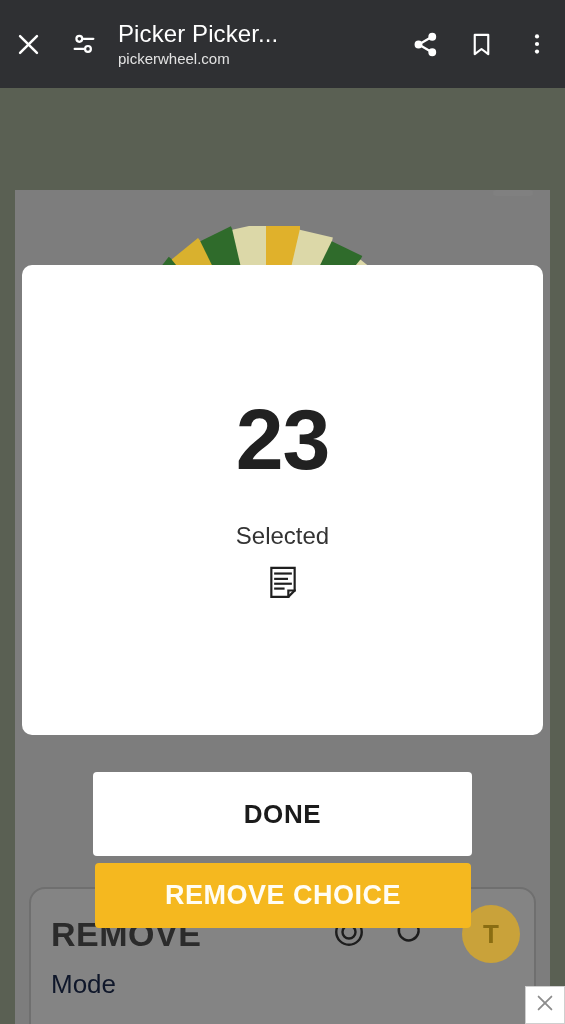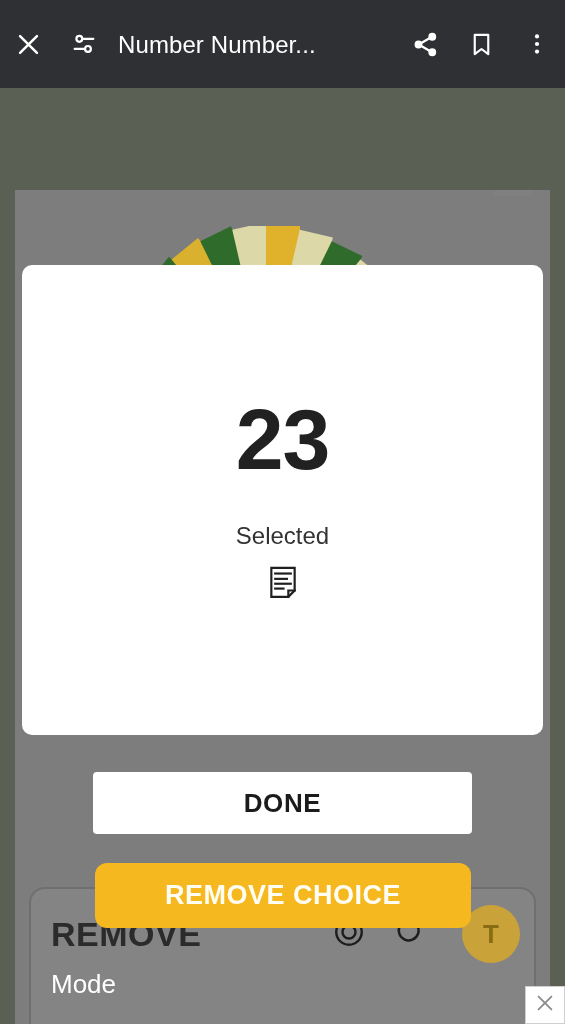--- a/index.html
+++ b/index.html
@@ -194,21 +194,21 @@
     justify-content: center;
     font-size: 26px;
     font-weight: 700;
     margin-left: 16px;
   }
   #mode-label {
     position: absolute;
     left: 20px;
     top: 80px;
     font-size: 26px;
-    color: #ffffff;
+    color: #0f172a;
   }
 
   
   #dialog {
     position: absolute;
     left: 22px;
     top: 265px;
     width: 521px;
     height: 470px;
     background: #ffffff;
@@ -235,40 +235,40 @@
   #result-note-icon {
     margin-top: 16px;
   }
 
   
   #btn-done {
     position: absolute;
     left: 93px;
     top: 772px;
     width: 379px;
-    height: 62px;
+    height: 84px;
     background: #ffffff;
     border-radius: 4px;
     display: flex;
     align-items: center;
     justify-content: center;
     font-size: 26px;
     font-weight: 700;
     color: #1b1b1b;
     letter-spacing: 0.6px;
     z-index: 50;
   }
   #btn-remove {
     position: absolute;
     left: 95px;
     top: 863px;
     width: 376px;
     height: 65px;
     background: #f5b81f;
-    border-radius: 12px;
+    border-radius: 4px;
     display: flex;
     align-items: center;
     justify-content: center;
     font-size: 27px;
     font-weight: 700;
     color: #fffdf4;
     letter-spacing: 0.5px;
     z-index: 50;
   }
 
@@ -422,21 +422,22 @@
         <svg width="28" height="28" viewBox="0 0 24 24" fill="none" stroke="#ffffff" stroke-width="1.9" stroke-linecap="round">
           <circle cx="8" cy="7.6" r="2.5"></circle>
           <line x1="11.6" y1="7.6" x2="20" y2="7.6"></line>
           <circle cx="15.4" cy="16.2" r="2.5"></circle>
           <line x1="4" y1="16.2" x2="11.8" y2="16.2"></line>
         </svg>
       </span>
     </div>
 
     <div id="cct-titlewrap">
-      <div id="cct-title">Number Number...</div>
+      <div id="cct-title">Picker Picker...</div>
+      <div id="cct-url">pickerwheel.com</div>
     </div>
 
     <div class="cct-icon-btn">
       <span>
         <svg width="29" height="29" viewBox="0 0 24 24" fill="none" stroke="#ffffff" stroke-width="1.9" stroke-linecap="round">
           <circle cx="17.6" cy="5.6" r="2.3" fill="#ffffff"></circle>
           <circle cx="6.2" cy="12" r="2.3" fill="#ffffff"></circle>
           <circle cx="17.6" cy="18.4" r="2.3" fill="#ffffff"></circle>
           <line x1="8.2" y1="10.9" x2="15.6" y2="6.7"></line>
           <line x1="8.2" y1="13.1" x2="15.6" y2="17.3"></line>

